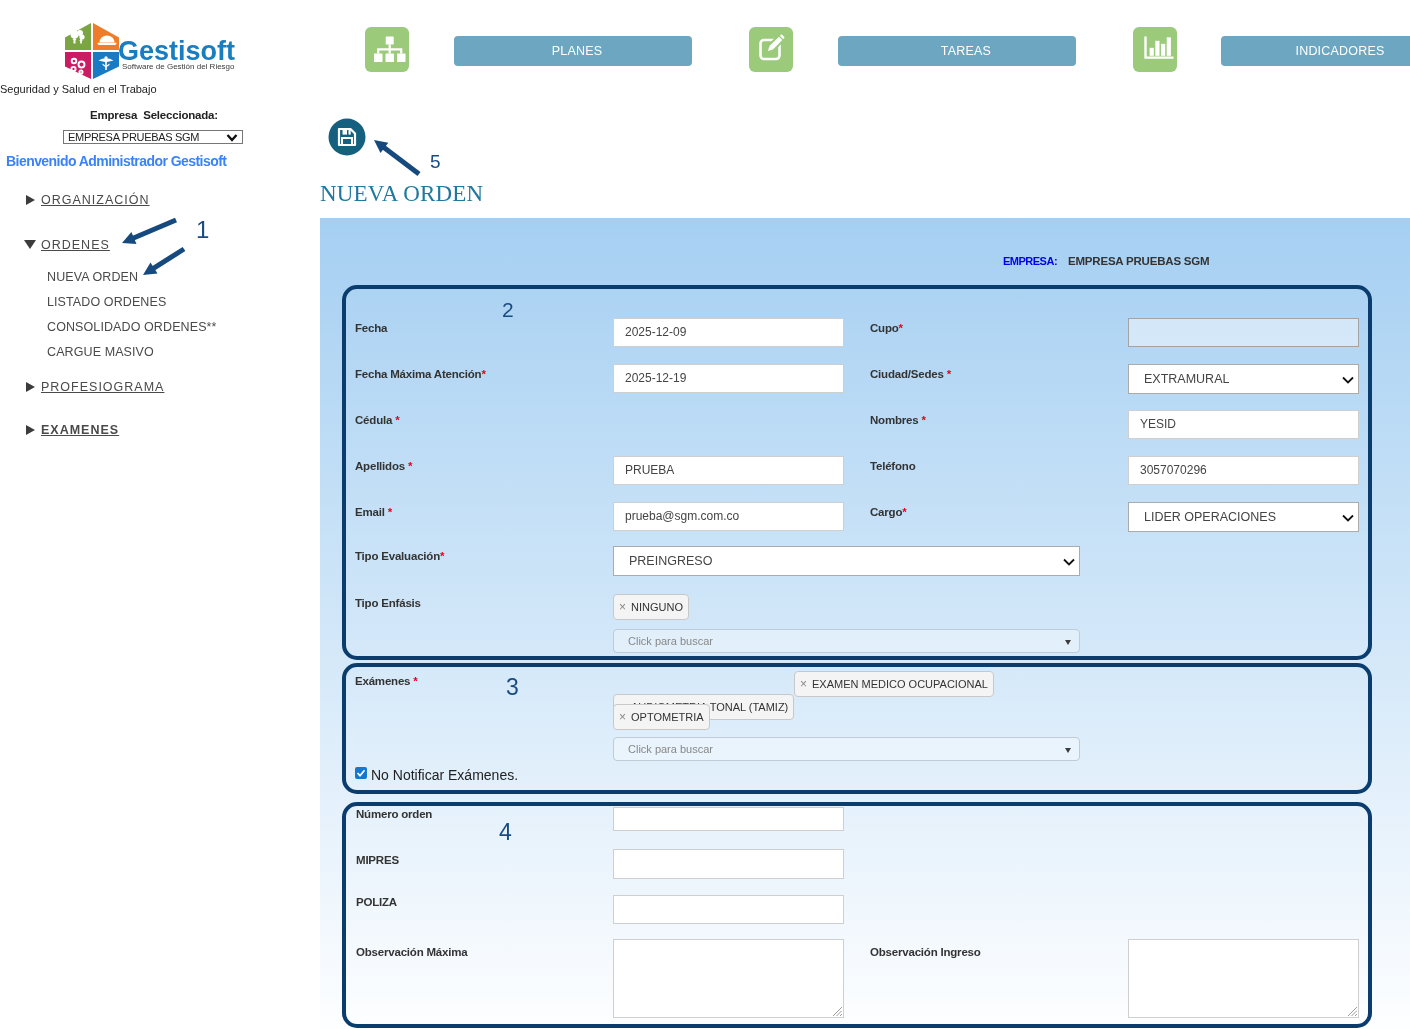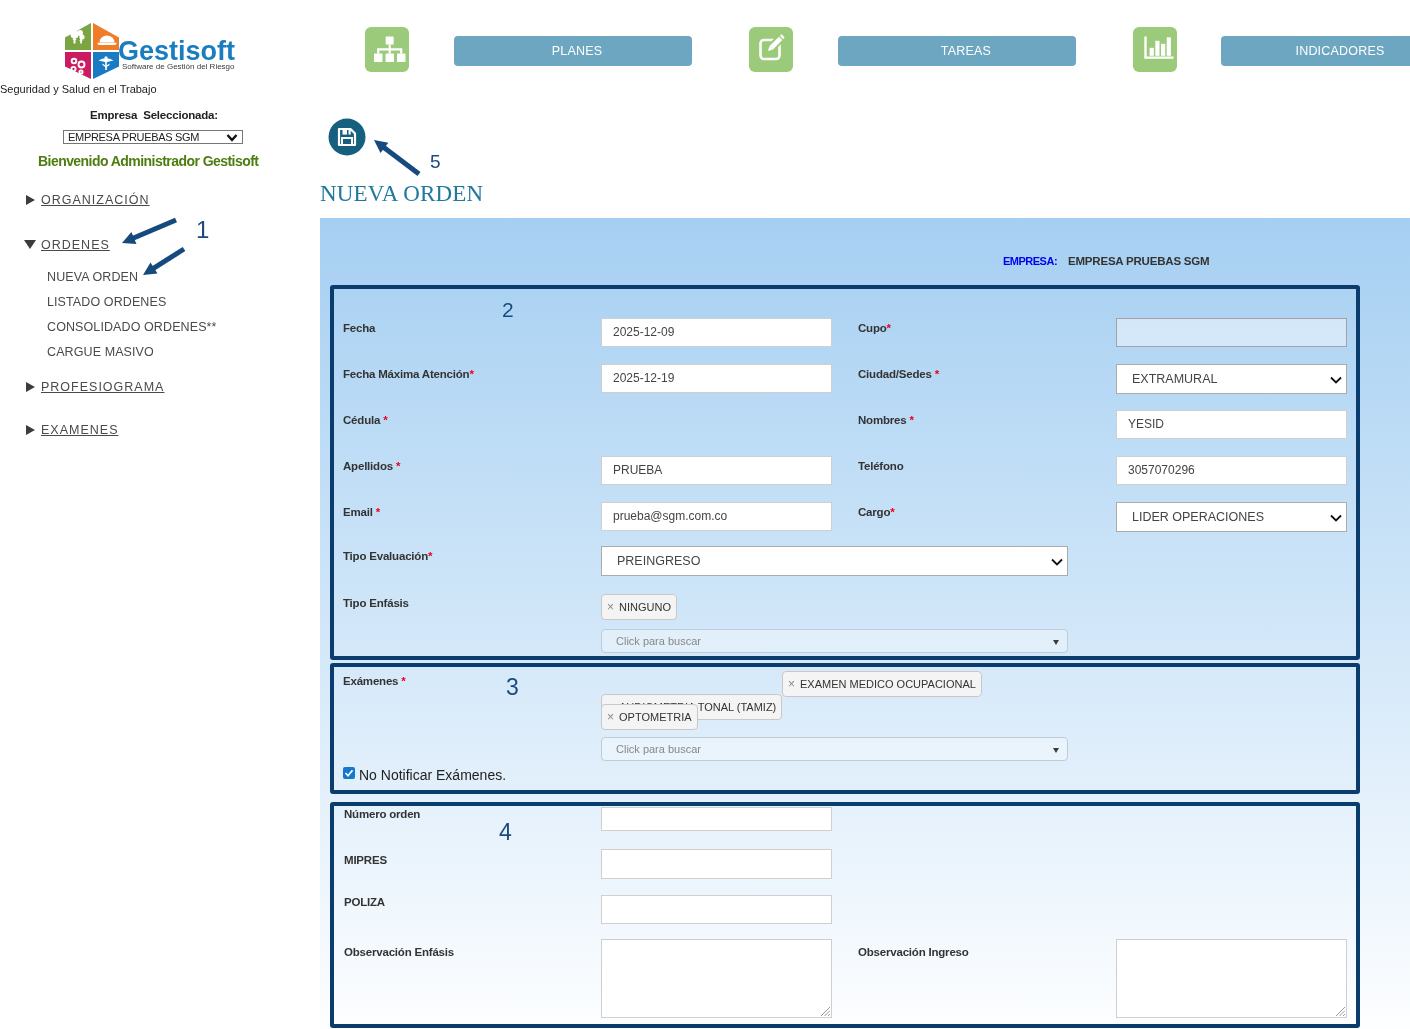--- a/index.html
+++ b/index.html
@@ -6,38 +6,38 @@
 html,body { width:1410px; height:1029px; overflow:hidden; background:#ffffff;
   font-family:"Liberation Sans", sans-serif; }
 #page { position:relative; width:1410px; height:811px; }
 .abs { position:absolute; }
 
 
 .tagline { left:0; width:304px; top:83px; text-align:left; font-size:11px; color:#222; }
 .emp-label { left:0; width:308px; top:109px; text-align:center; font-size:11.5px; font-weight:bold; color:#222; letter-spacing:-0.2px;}
 .emp-select { left:63px; top:130px; width:180px; height:14px; border:1px solid #767676;
   background:#fff; font-size:11px; letter-spacing:-0.3px; color:#222; line-height:12px; padding-left:4px; }
-.welcome { left:6px; top:153px; font-size:14px; font-weight:bold; color:#4d7c0f; letter-spacing:-0.55px;margin-left:32px; }
+.welcome { left:6px; top:153px; font-size:14px; font-weight:bold; color:#3b82f6; letter-spacing:-0.55px; }
 .mgroup { color:#4a4a4a; font-size:12.5px; letter-spacing:1px; text-decoration:underline; }
 .msub   { color:#4a4a4a; font-size:12.5px; letter-spacing:0.1px; }
 .tri { width:0; height:0; }
 .tri-r { border-left:9px solid #3c3c3c; border-top:5.5px solid transparent; border-bottom:5.5px solid transparent; }
 .tri-d { border-top:9px solid #3c3c3c; border-left:6.5px solid transparent; border-right:6.5px solid transparent; }
 
 
 .gbtn { width:44px; height:45px; background:#9aca7a; border-radius:6px; }
 .bbtn { width:238px; height:30px; background:#6da6c0; border-radius:4px; color:#fff;
   font-size:12.5px; letter-spacing:0.2px; text-align:center; line-height:30px; }
 
 
 #panel { left:320px; top:218px; width:1090px; height:811px;
   background:linear-gradient(to bottom,#a5cff2 0%,#fdfeff 100%); }
 .title { left:320px; top:181px; font-family:"Liberation Serif", serif; font-size:23px;
   color:#20789d; letter-spacing:0.2px; }
-.sec { left:10px; width:1030px; border:4px solid #0a3d6e; border-radius:3px; }
+.sec { left:22px; width:1030px; border:4px solid #0a3d6e; border-radius:15px; }
 #sec2 { top:67px;  height:375px; }
 #sec3 { top:445px; height:131px; }
 #sec4 { top:584px; height:226px; }
 .lbl { font-size:11.5px; font-weight:bold; color:#333; letter-spacing:-0.2px; }
 .lbl .req { color:#e8001c; }
 .inp { background:#fff; border:1px solid #cfcfcf; width:231px; height:29px;
   font-size:12px; color:#444; line-height:27px; padding-left:11px; }
 .inp-dis { background:rgba(255,255,255,0.44); border:1px solid #a3a3a3; width:231px; height:29px; }
 .sel { background:#fff; border:1px solid #ababab; width:231px; height:30px;
   font-size:12.5px; color:#444; line-height:28px; padding-left:15px; }
@@ -109,21 +109,21 @@
   <div class="abs mgroup" style="left:41px; top:193px;">ORGANIZACIÓN</div>
   <div class="abs tri tri-d" style="left:24px; top:240px;"></div>
   <div class="abs mgroup" style="left:41px; top:238px;">ORDENES</div>
   <div class="abs msub" style="left:47px; top:270px;">NUEVA ORDEN</div>
   <div class="abs msub" style="left:47px; top:295px;">LISTADO ORDENES</div>
   <div class="abs msub" style="left:47px; top:320px;">CONSOLIDADO ORDENES**</div>
   <div class="abs msub" style="left:47px; top:345px;">CARGUE MASIVO</div>
   <div class="abs tri tri-r" style="left:26px; top:382px;"></div>
   <div class="abs mgroup" style="left:41px; top:380px;">PROFESIOGRAMA</div>
   <div class="abs tri tri-r" style="left:26px; top:425px;"></div>
-  <div class="abs mgroup" style="left:41px; top:423px;">EXAMENES</div>
+  <div class="abs mgroup" style="left:41px; top:423px;font-weight:bold;">EXAMENES</div>
 
   <div class="abs gbtn" style="left:365px; top:27px;">
     <svg width="44" height="45" viewBox="0 0 44 45">
       <g fill="#fff">
           <rect x="20.7" y="9.5" width="8" height="8" rx="0.5"></rect>
       <rect x="9" y="26.5" width="8.5" height="8.5" rx="0.5"></rect>
           <rect x="20.5" y="26.5" width="8.5" height="8.5" rx="0.5"></rect>
           <rect x="32" y="26.5" width="8.5" height="8.5" rx="0.5"></rect>
         </g>
       <g stroke="#fff" stroke-width="2.2" fill="none">
@@ -248,21 +248,21 @@
       <div class="abs" style="left:25px; top:100px; font-size:14px; color:#222;">No Notificar Exámenes.</div>
     </div>
 
     <div class="abs sec" id="sec4">
       <div class="abs lbl" style="left:10px; top:2px;">Número orden</div>
       <div class="abs inp" style="left:267px; top:0.5px; height:24px; line-height:22px;"></div>
       <div class="abs lbl" style="left:10px; top:48px;">MIPRES</div>
       <div class="abs inp" style="left:267px; top:43px; height:30px;"></div>
       <div class="abs lbl" style="left:10px; top:90px;">POLIZA</div>
       <div class="abs inp" style="left:267px; top:89px;"></div>
-      <div class="abs lbl" style="left:10px; top:140px;">Observación Enfásis</div>
+      <div class="abs lbl" style="left:10px; top:140px;">Observación Máxima</div>
       <textarea class="obs" style="left: 267px; top: 133px;"></textarea>
         <svg class="abs" style="left:487px; top:201px;" width="9" height="9" viewBox="0 0 9 9">
           <g stroke="#9a9a9a" stroke-width="1">
             <line x1="0" y1="9" x2="9" y2="0"></line>
             <line x1="3.5" y1="9" x2="9" y2="3.5"></line>
             <line x1="7" y1="9" x2="9" y2="7"></line>
           </g>
         </svg>
       <div class="abs lbl" style="left:524px; top:140px;">Observación Ingreso</div>
       <textarea class="obs" style="left: 782px; top: 133px;"></textarea>

